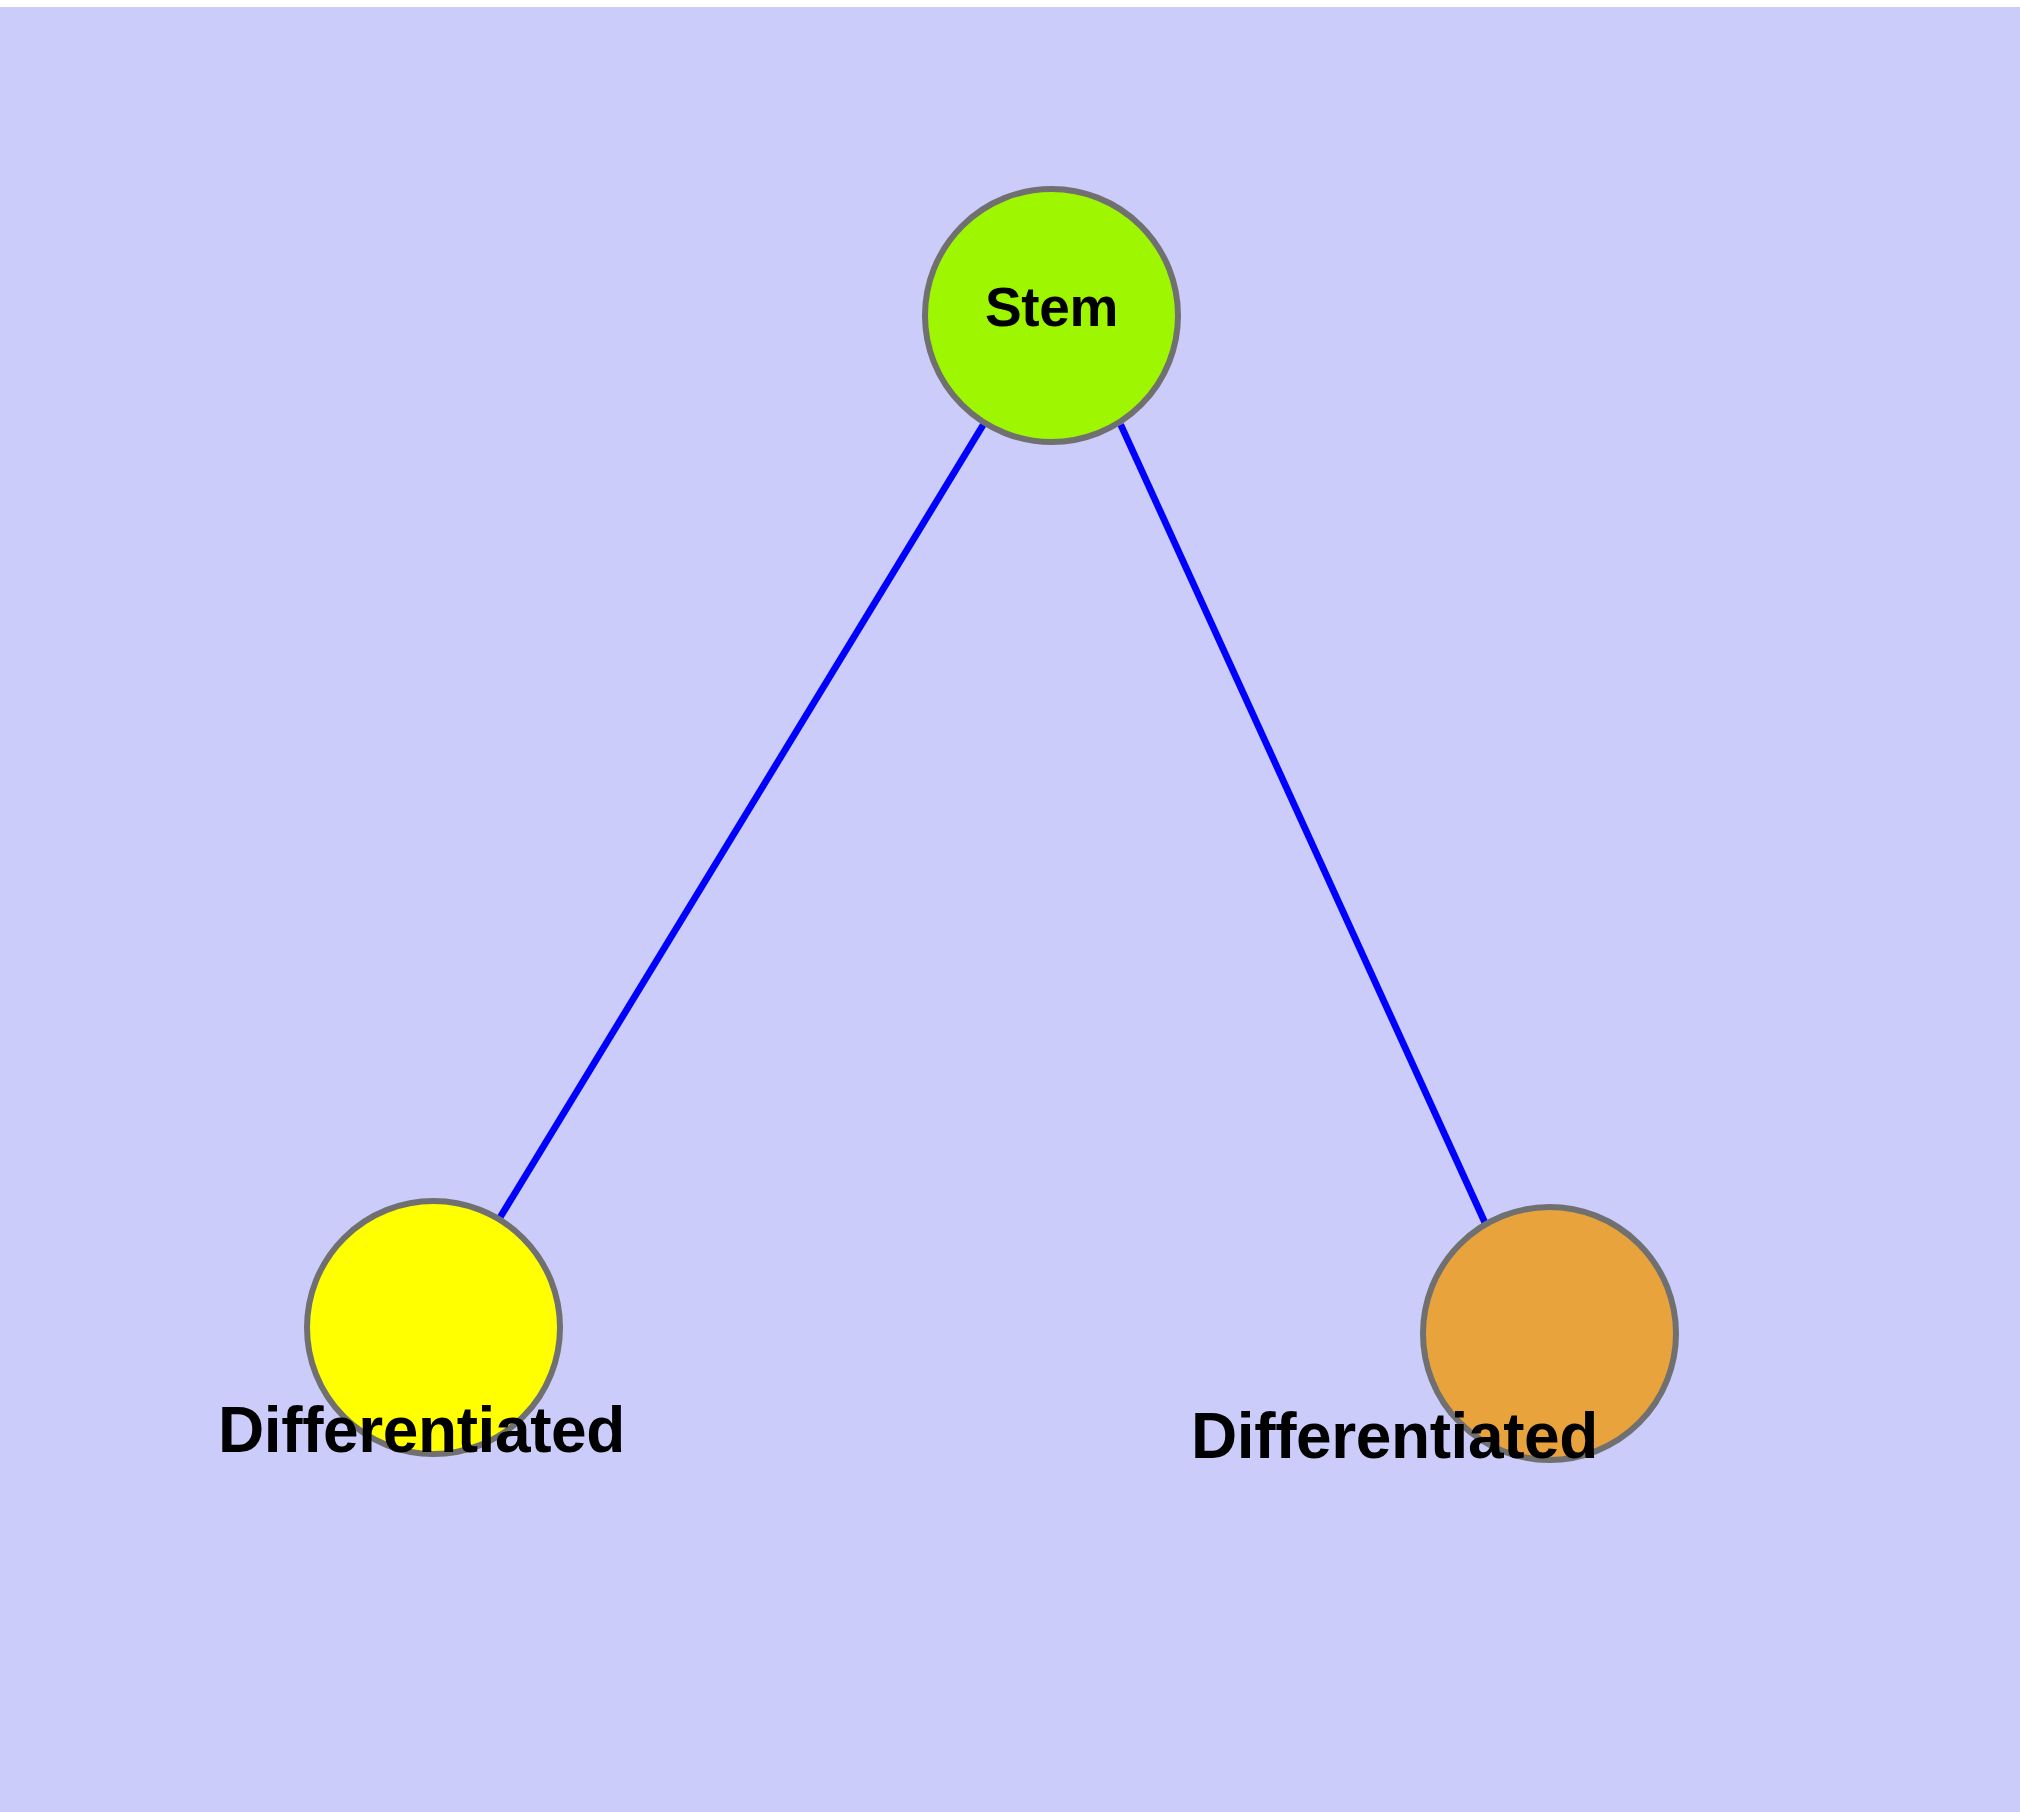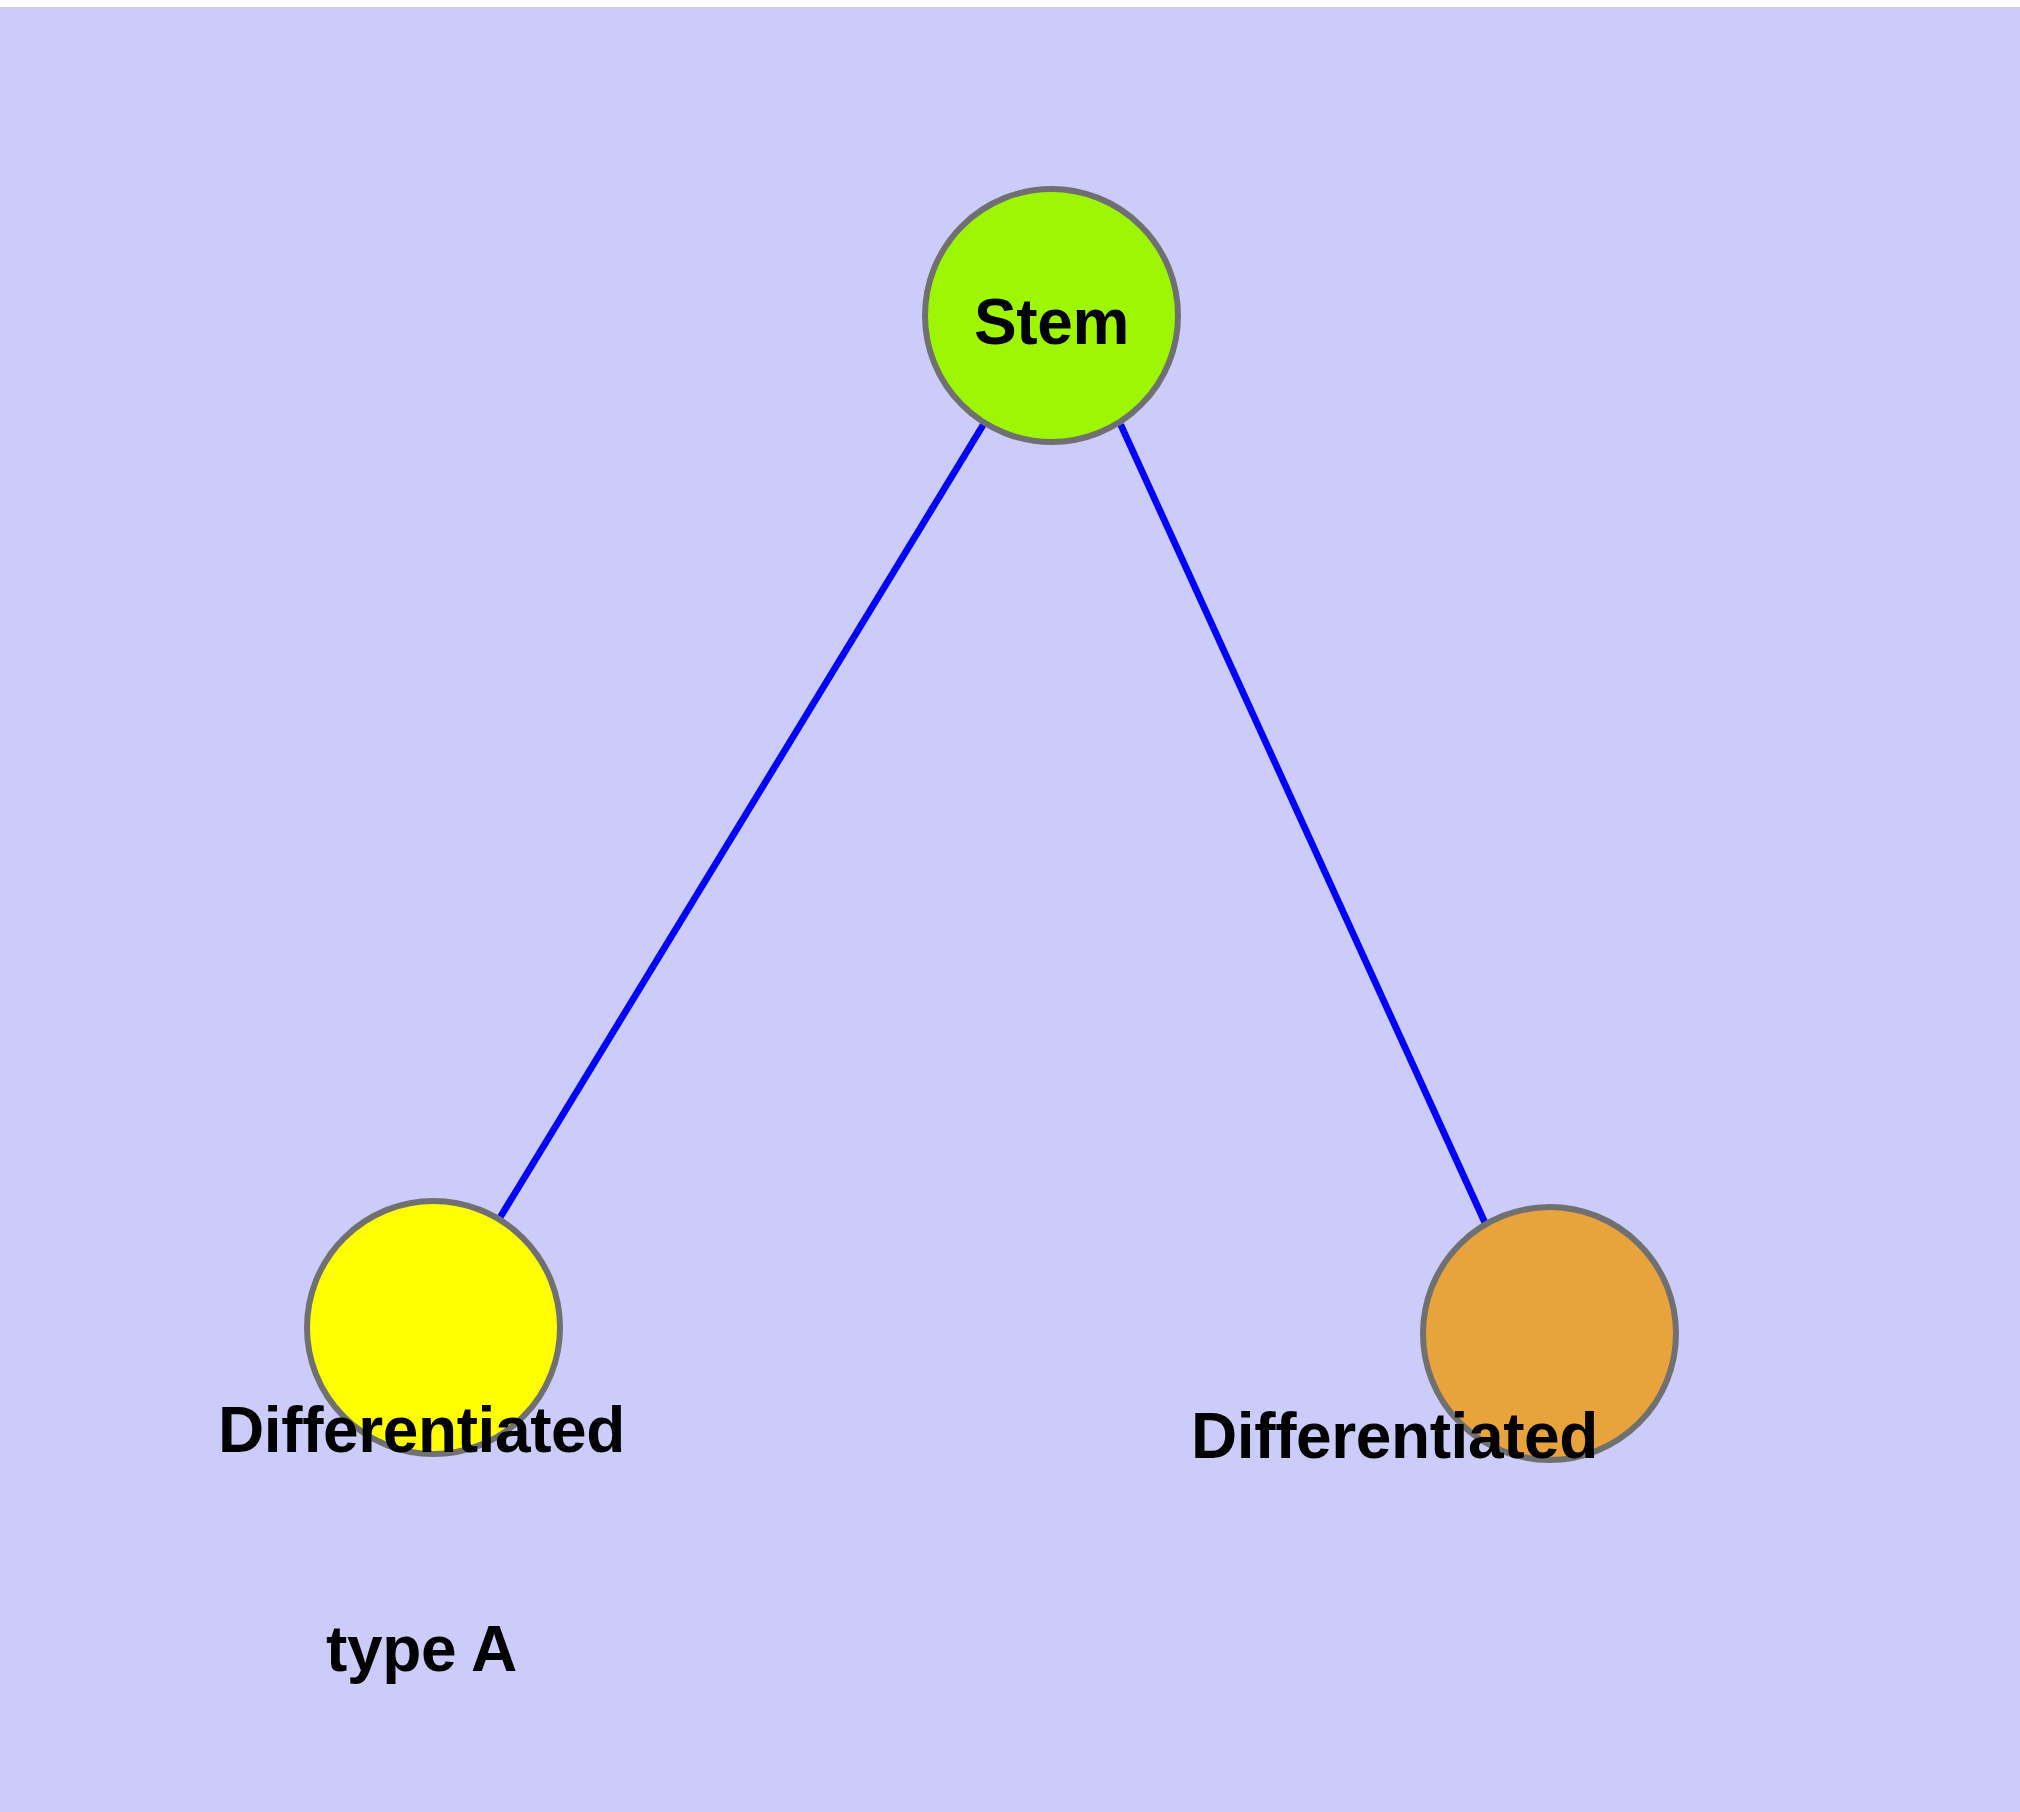--- a/index.html
+++ b/index.html
@@ -59,25 +59,24 @@
     <line x1="1160" y1="501" x2="590" y2="1436" stroke="#0000ff" stroke-width="8" stroke-linecap="butt"></line>
     <line x1="1322" y1="501" x2="1752" y2="1443" stroke="#0000ff" stroke-width="8" stroke-linecap="butt"></line>
   </svg>
 
   <div class="node" style="left:922px; top:186px; width:259px; height:259px; background:#9ef701;"></div>
 
   <div class="node" style="left:304px; top:1198px; width:259px; height:259px; background:#ffff00;"></div>
 
   <div class="node" style="left:1420px; top:1204px; width:259px; height:259px; background:#e8a33d;"></div>
 
-  <div class="node-label" style="left:797px; top:286px; width:509px; font-size:64px;">Stem</div>
+  <div class="node-label" style="left:797px; top:276px; width:509px; font-size:55px;">Stem</div>
 
   <div class="node-label" style="left:167px; top:1248px; width:509px; font-size:64px;">
     <div>Differentiated</div>
-    <div>type A</div>
   </div>
 
   <div class="node-label" style="left:1140px; top:1254px; width:509px; font-size:64px;">
     <div>Differentiated</div>
   </div>
 
 </div>
 
 
 </body></html>

